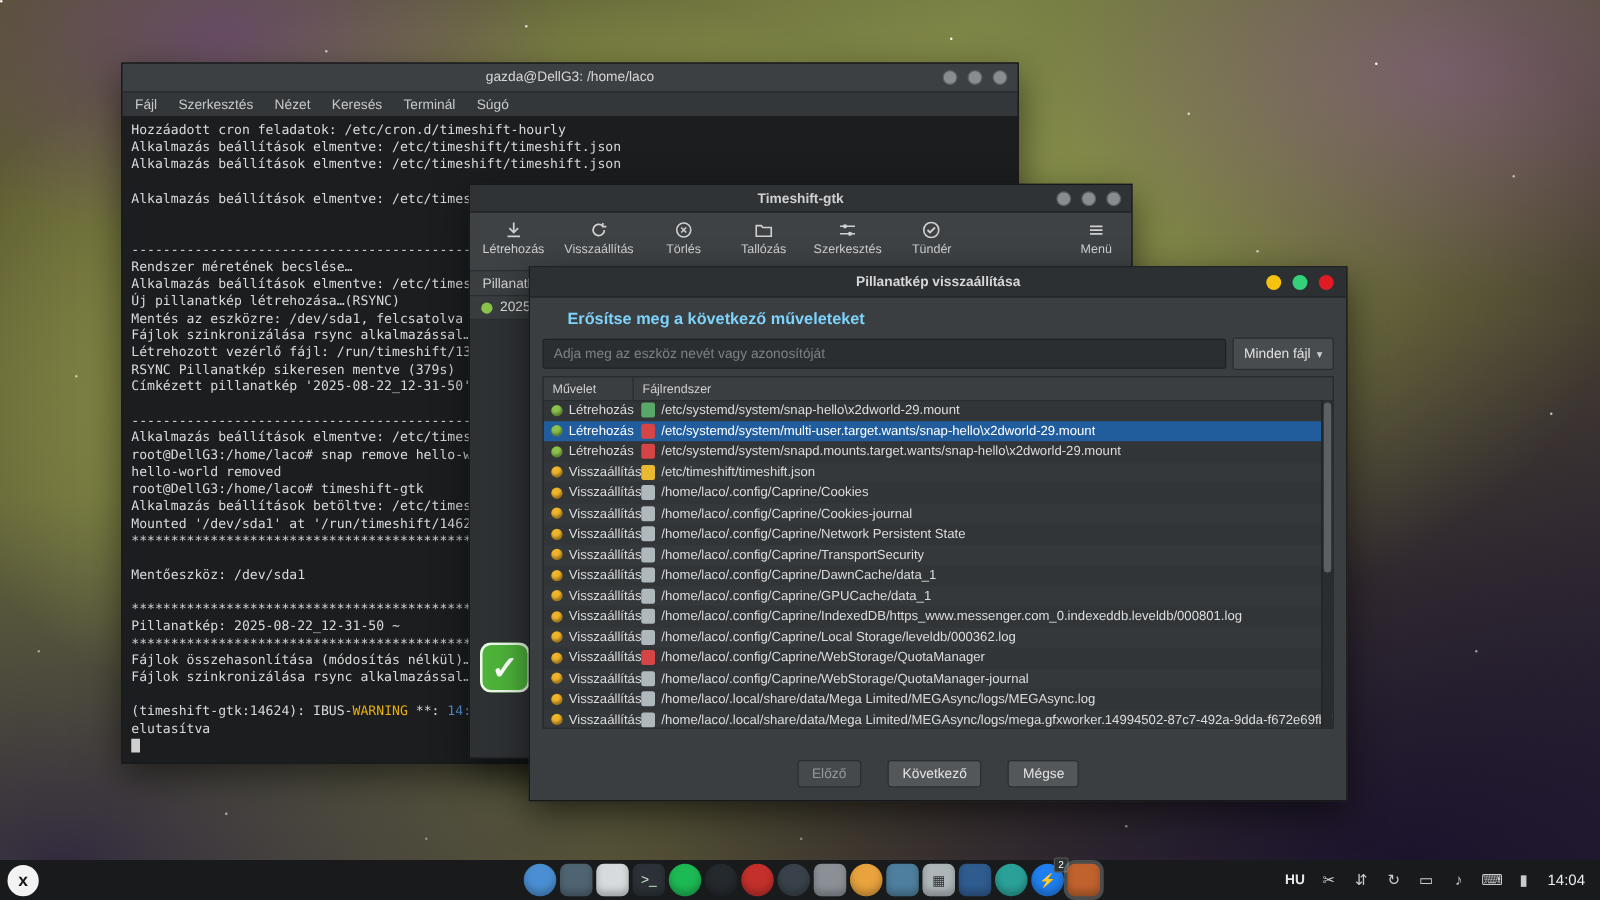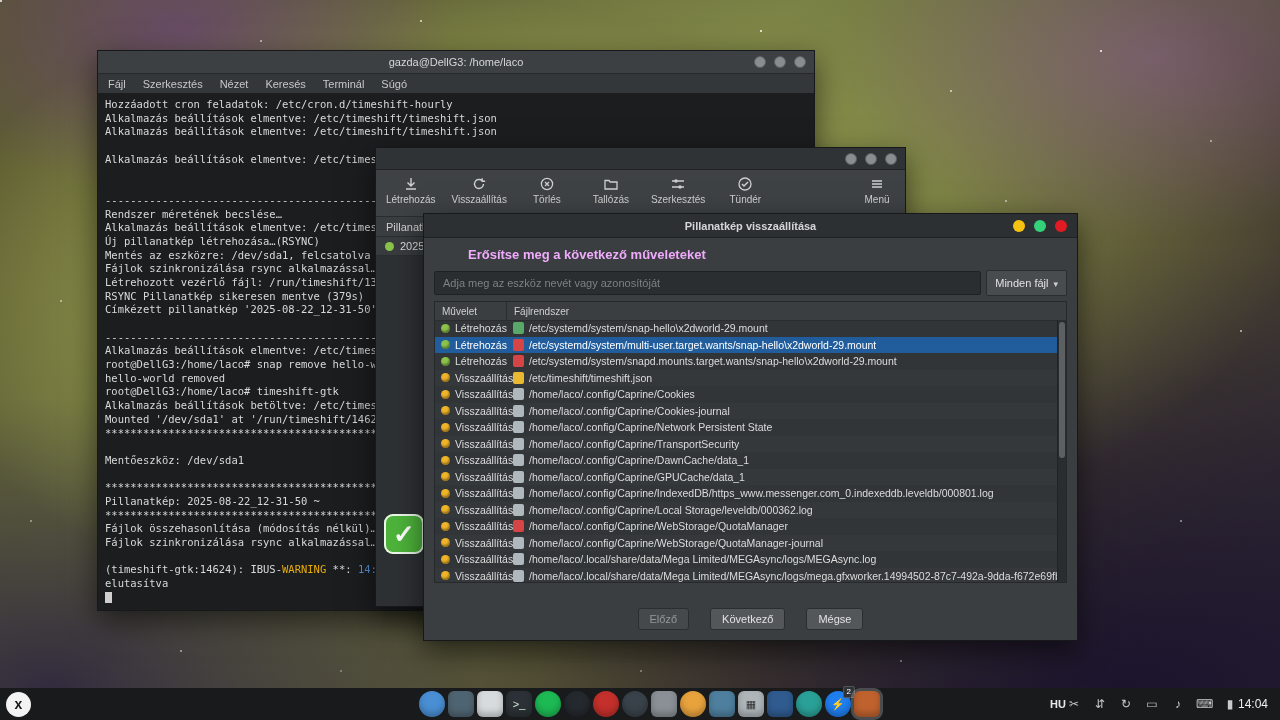--- a/index.html
+++ b/index.html
@@ -56,21 +56,21 @@
     color:#fff;font-size:26px;font-weight:bold;display:flex;align-items:center;justify-content:center;
     box-shadow:inset 0 0 0 2px rgba(255,255,255,.9);}
 
   
   #dialog{left:423px;top:213px;width:655px;height:428px;background:#3a3e41;}
   #dialog .titlebar{height:23px;background:#2c3033;border-bottom:1px solid #202224;}
   #dialog .title{font-weight:bold;}
   .dlg-controls{position:absolute;right:10px;top:50%;transform:translateY(-50%);display:flex;gap:9px;}
   .cdot{width:12px;height:12px;border-radius:50%;}
   .dot-min{background:#f5c211}.dot-max{background:#33d17a}.dot-close{background:#e01b24}
-  .dlg-heading{padding:9px 30px 8px;font-size:13px;font-weight:bold;color:#f0abfc;margin-left:14px;}
+  .dlg-heading{padding:9px 30px 8px;font-size:13px;font-weight:bold;color:#7dd3fc;}
   .search-row{display:flex;gap:5px;padding:0 10px;align-items:center;}
   .search-input{flex:1;height:24px;background:#2b2e30;border:1px solid #1f2224;border-radius:2px;
     color:#cfcfcf;font-size:11px;padding:0 8px;font-family:"Liberation Sans",sans-serif;box-sizing:border-box;}
   .search-input::placeholder{color:#7d8184;}
   .filter-btn{height:24px;background:#484c4f;border:1px solid #2a2d2f;border-radius:2px;color:#e0e0e0;
     font-size:11px;display:flex;align-items:center;justify-content:center;gap:5px;padding:0 8px;}
   .caret::after{content:"▾";font-size:9px;color:#cfcfcf;}
   .list{position:absolute;left:10px;right:10px;top:87px;height:282px;background:#313538;border:1px solid #26292b;box-sizing:border-box;}
   .list-header{height:18px;display:flex;background:#3a3e41;border-bottom:1px solid #2a2d2f;font-size:10px;color:#d0d0d0;}
   .lh-op{width:72px;padding-left:7px;border-right:1px solid #2a2d2f;display:flex;align-items:center;box-sizing:border-box;}
@@ -94,21 +94,21 @@
   #taskbar{position:absolute;left:0;right:0;bottom:0;height:32px;background:#181a1b;display:flex;align-items:center;z-index:50;}
   .start{margin-left:6px;width:25px;height:25px;border-radius:50%;background:#f3f3f3;color:#161616;
     display:flex;align-items:center;justify-content:center;font-weight:bold;font-size:14px;}
   .apps{position:absolute;left:419px;display:flex;gap:3px;align-items:center;}
   .app{width:26px;height:26px;border-radius:6px;display:flex;align-items:center;justify-content:center;
     font-size:11px;color:#fff;position:relative;box-shadow:inset 0 -4px 6px rgba(0,0,0,.25);}
   .app.circ{border-radius:50%;}
   .app.active{box-shadow:0 0 0 3px rgba(255,255,255,.22), inset 0 -4px 6px rgba(0,0,0,.25);}
   .badge{position:absolute;top:-5px;right:-4px;background:#2e3436;color:#fff;font-size:8px;line-height:10px;
     padding:0 3px;border-radius:2px;border:1px solid #555;}
-  .right-cluster{margin-left:auto;display:flex;align-items:center;gap:0;padding-right:12px;}
+  .right-cluster{margin-left:auto;display:flex;align-items:center;gap:11px;padding-right:12px;}
   .lang{color:#e8e8e8;font-size:11px;font-weight:bold;}
   .tray{display:flex;align-items:center;gap:10px;}
   .tray-ic{color:#c9cccd;font-size:12px;width:16px;text-align:center;}
   .clock{color:#efefef;font-size:12px;}
 </style>
 </head>
 <body>
 
 <div id="screen">
   <div class="stars"></div>
@@ -166,20 +166,21 @@
         <div class="tline">Fájlok szinkronizálása rsync alkalmazással…</div>
         <div class="tline"></div>
         <div class="tline"><span>(timeshift-gtk:14624): IBUS-</span><span class="warn">WARNING</span><span> **: </span><span class="time">14:03:46.471:</span></div>
         <div class="tline">elutasítva</div>
         <div class="tline"><span class="cursor"></span></div>
       </div>
   </div>
 
   <div class="window" id="timeshift">
     <div class="titlebar">
+      <div class="title">Timeshift-gtk</div>
       <div class="win-controls">
         <span class="wdot"></span>
         <span class="wdot"></span>
         <span class="wdot"></span>
       </div>
     </div>
     <div class="ts-toolbar">
       <div class="tool-item">
         <span class="ticon">
           <svg width="16" height="16" viewBox="0 0 16 16">

